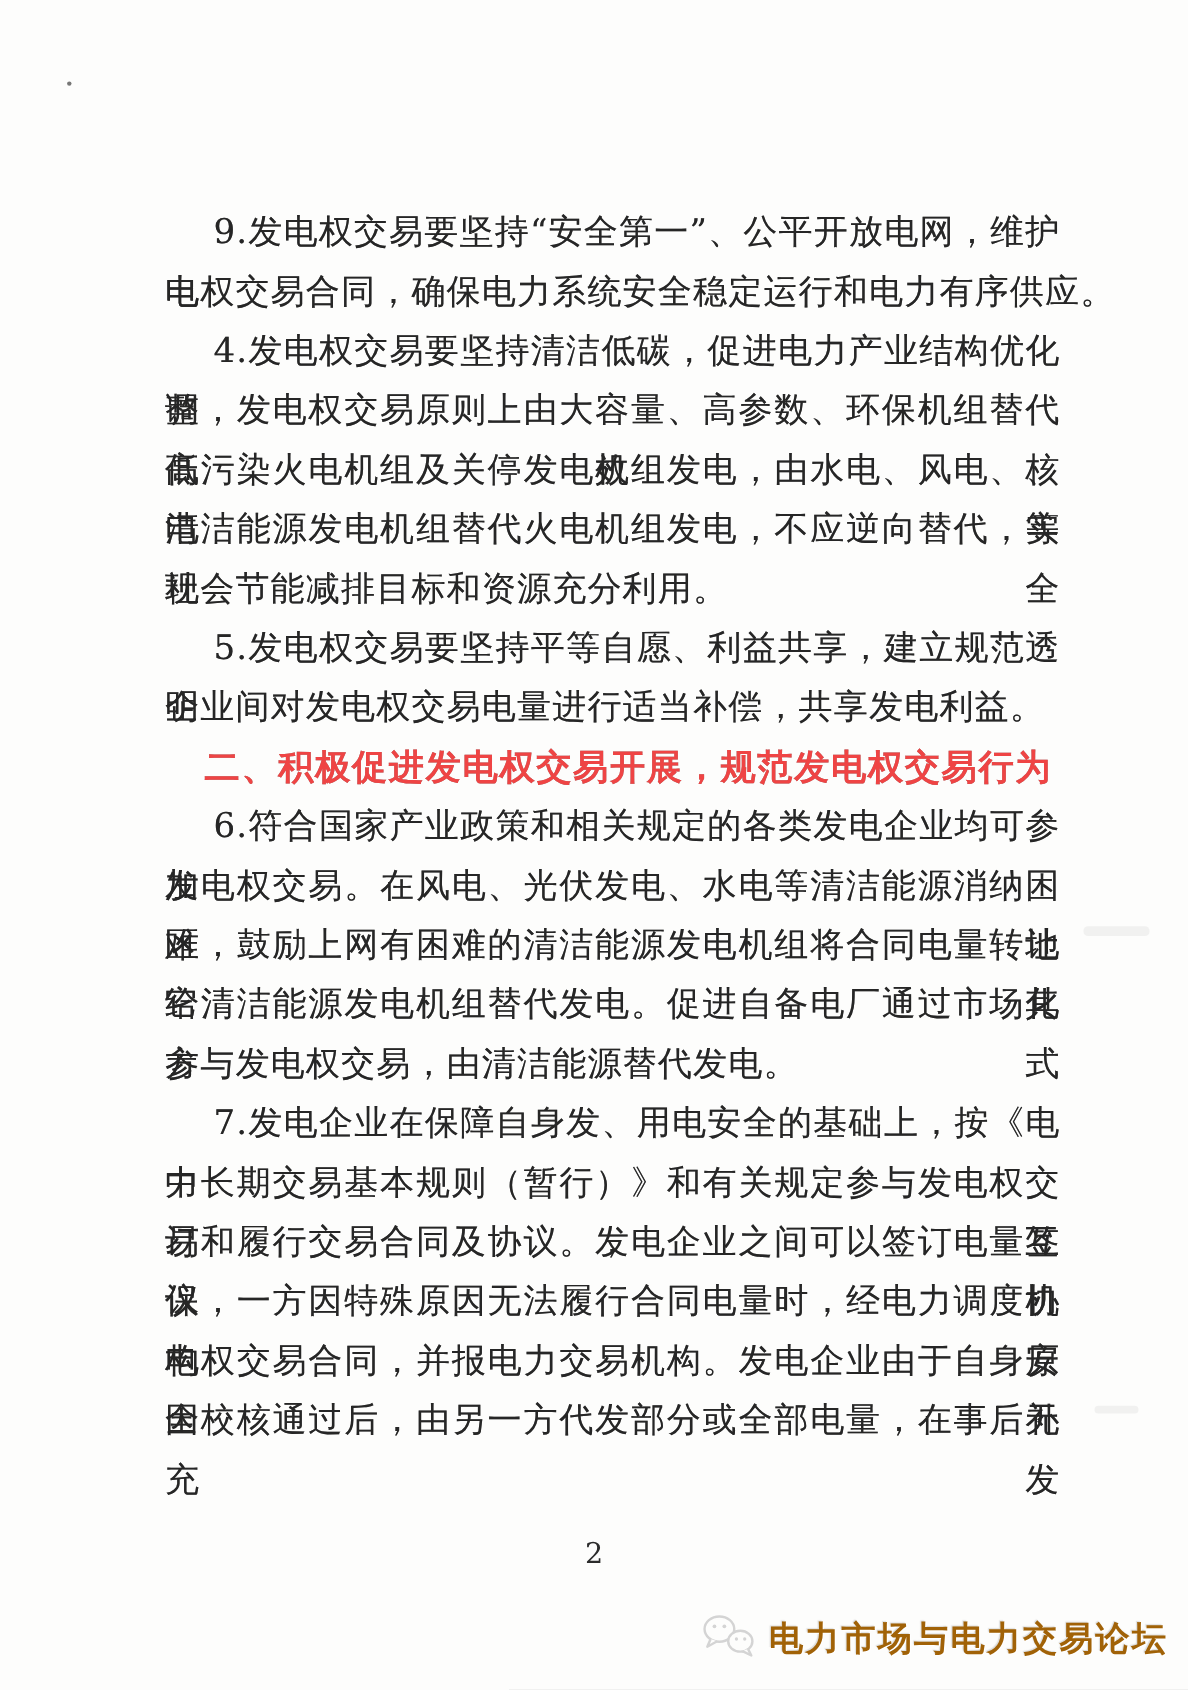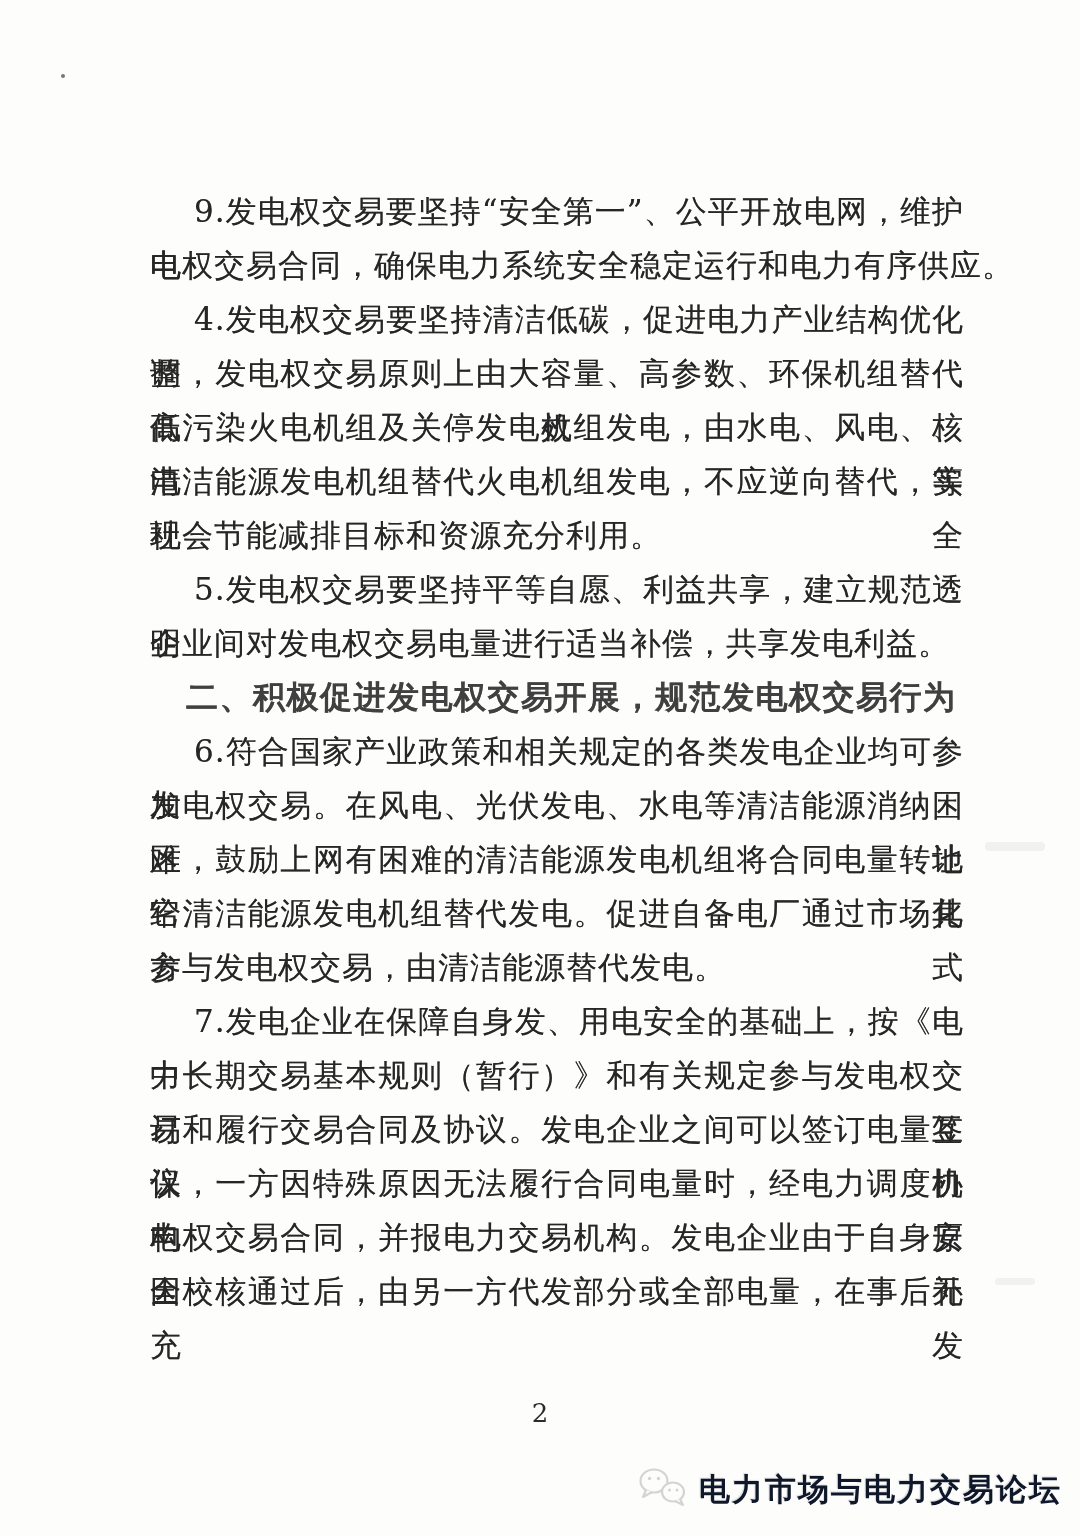--- a/index.html
+++ b/index.html
@@ -33,21 +33,21 @@
     text-align: justify;
     text-align-last: justify;
   }
   .line.indent { text-indent: 44px; }
   .line.heading {
     font-family: "DejaVu Sans", "Liberation Sans", sans-serif;
     font-weight: bold;
     font-size: 32px;
     text-indent: 36px;
     letter-spacing: 1.5px;
-    color: #404040;
+    color: #ef4444;
   }
   .page-number {
     position: absolute;
     top: 1398px;
     left: 0;
     width: 1080px;
     text-align: center;
     font-size: 26px;
     color: #2b2b2b;
   }
@@ -131,16 +131,16 @@
         <path d="M9 24 L6 31 L15 26" stroke="#d4d4d4" stroke-width="2.2" fill="#fdfdfc" stroke-linejoin="round"></path>
         <circle cx="12.5" cy="12.5" r="1.7" fill="#d4d4d4"></circle>
         <circle cx="21.5" cy="12.5" r="1.7" fill="#d4d4d4"></circle>
 
         <ellipse cx="36" cy="26" rx="11" ry="9.5" stroke="#d4d4d4" stroke-width="2.2" fill="#fdfdfc"></ellipse>
         <path d="M43 33 L46 39 L38 35" stroke="#d4d4d4" stroke-width="2.2" fill="#fdfdfc" stroke-linejoin="round"></path>
         <circle cx="32.5" cy="24" r="1.5" fill="#d4d4d4"></circle>
         <circle cx="40" cy="24" r="1.5" fill="#d4d4d4"></circle>
       </svg>
     </span>
-    <span class="watermark-label" style="color: #0f172a;">电力市场与电力交易论坛</span>
+    <span class="watermark-label" style="color: #a16207;">电力市场与电力交易论坛</span>
   </div>
 
 </div>
 
 </body></html>

